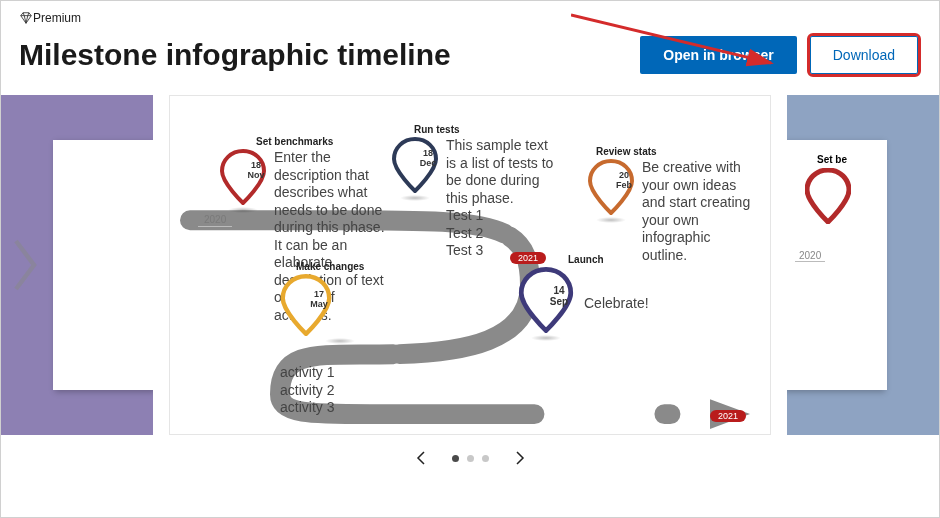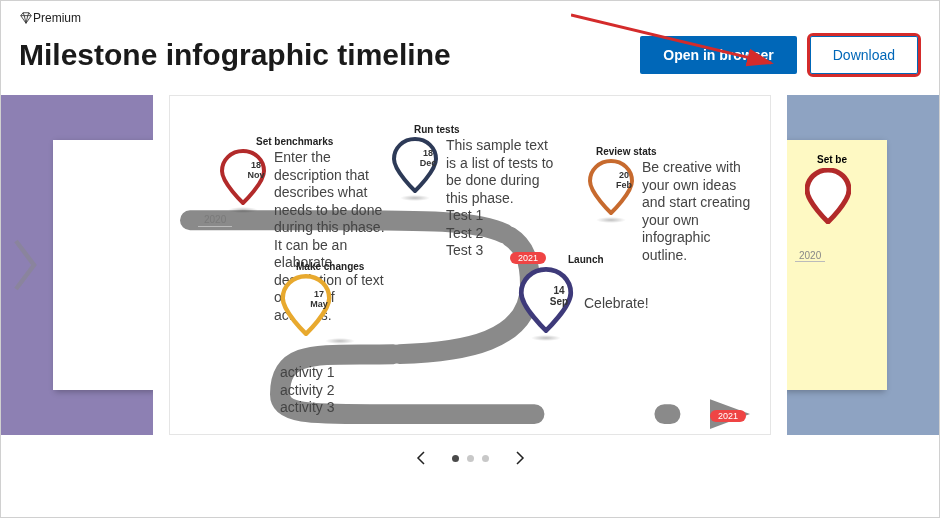--- a/index.html
+++ b/index.html
@@ -94,21 +94,21 @@
   }
   .slide-right {
     background: #8ea3c2;
     display: flex;
     align-items: center;
     justify-content: flex-start;
   }
   .slide-right .inner-card {
     width: 100px;
     height: 250px;
-    background: #fef9c3;
+    background: #ffffff;
     box-shadow: -2px 2px 6px rgba(0,0,0,.25);
     position: relative;
     padding: 14px 10px;
     font-size: 9px;
   }
   .slide-main {
     flex: 1;
     background: #fff;
     border: 1px solid #e5e5e5;
     position: relative;
@@ -158,21 +158,21 @@
   }
   .year-label {
     position: absolute;
     font-size: 10px;
     color: #7a7a7a;
     border-bottom: 1px solid #bbb;
     padding: 0 6px 1px 6px;
   }
   .year-badge {
     position: absolute;
-    background: #ef4444;
+    background: #b91c1c;
     color: #fff;
     font-size: 9px;
     padding: 1px 8px;
     border-radius: 8px;
   }
   .slide-dots {
     display: flex;
     align-items: center;
     justify-content: center;
     gap: 22px;

